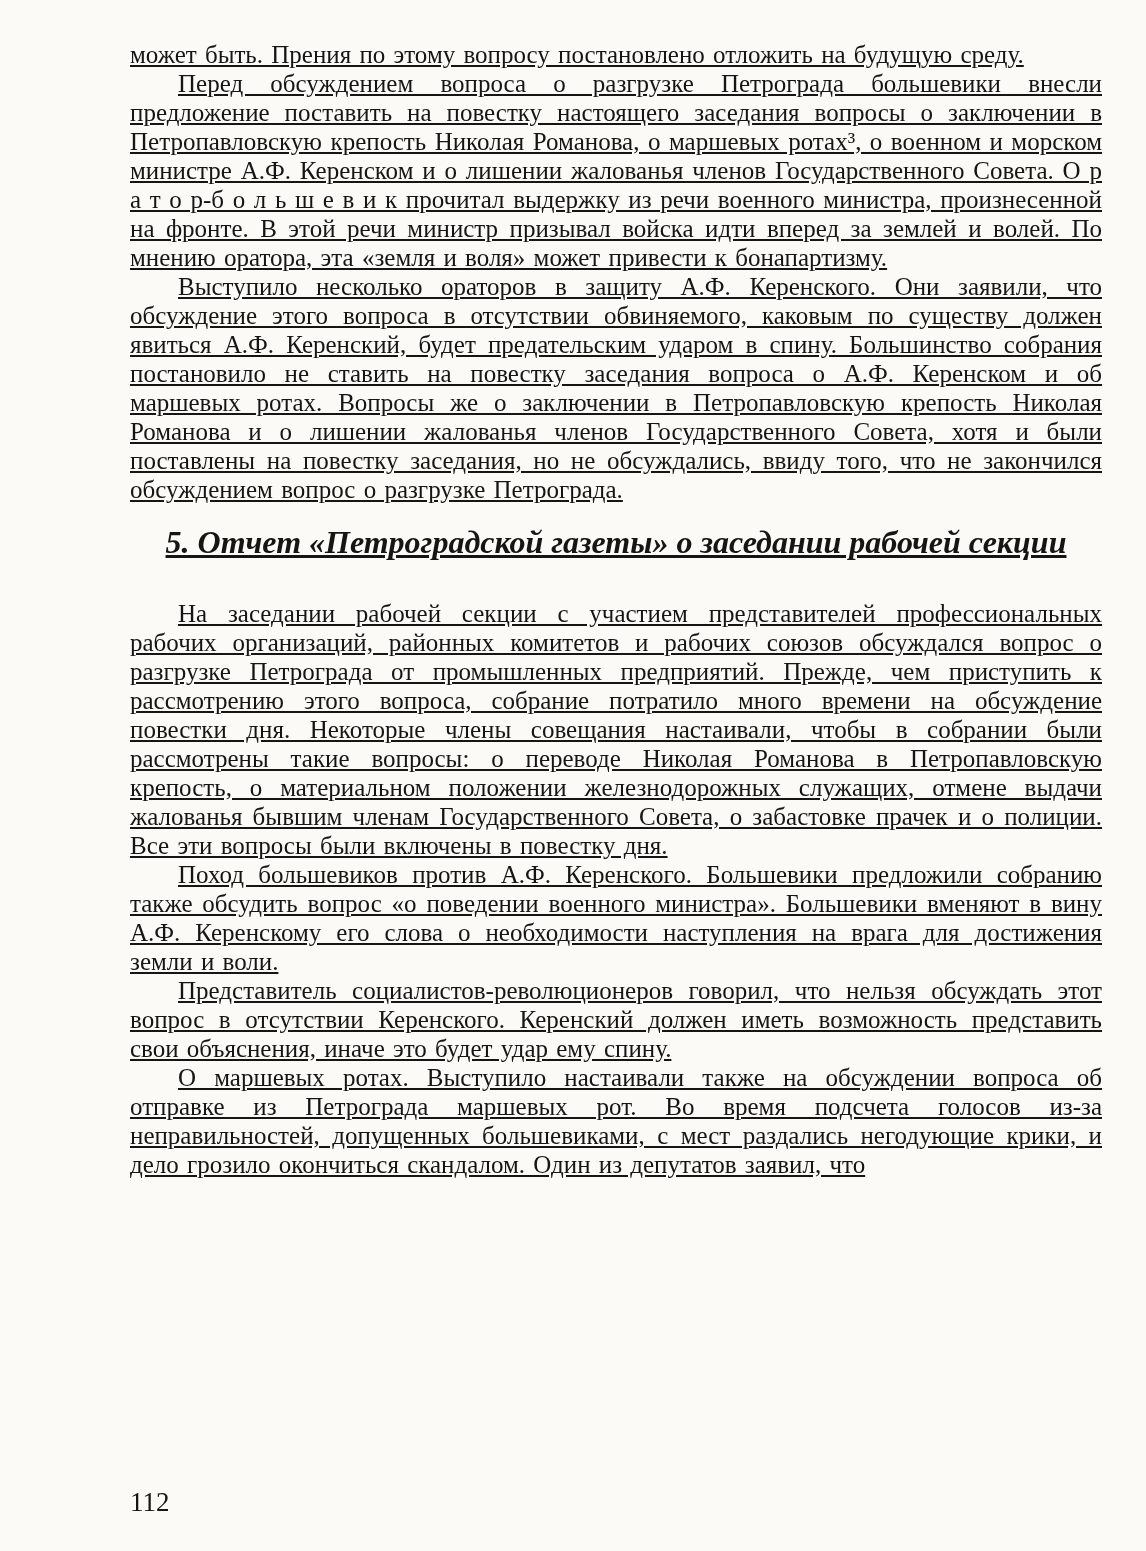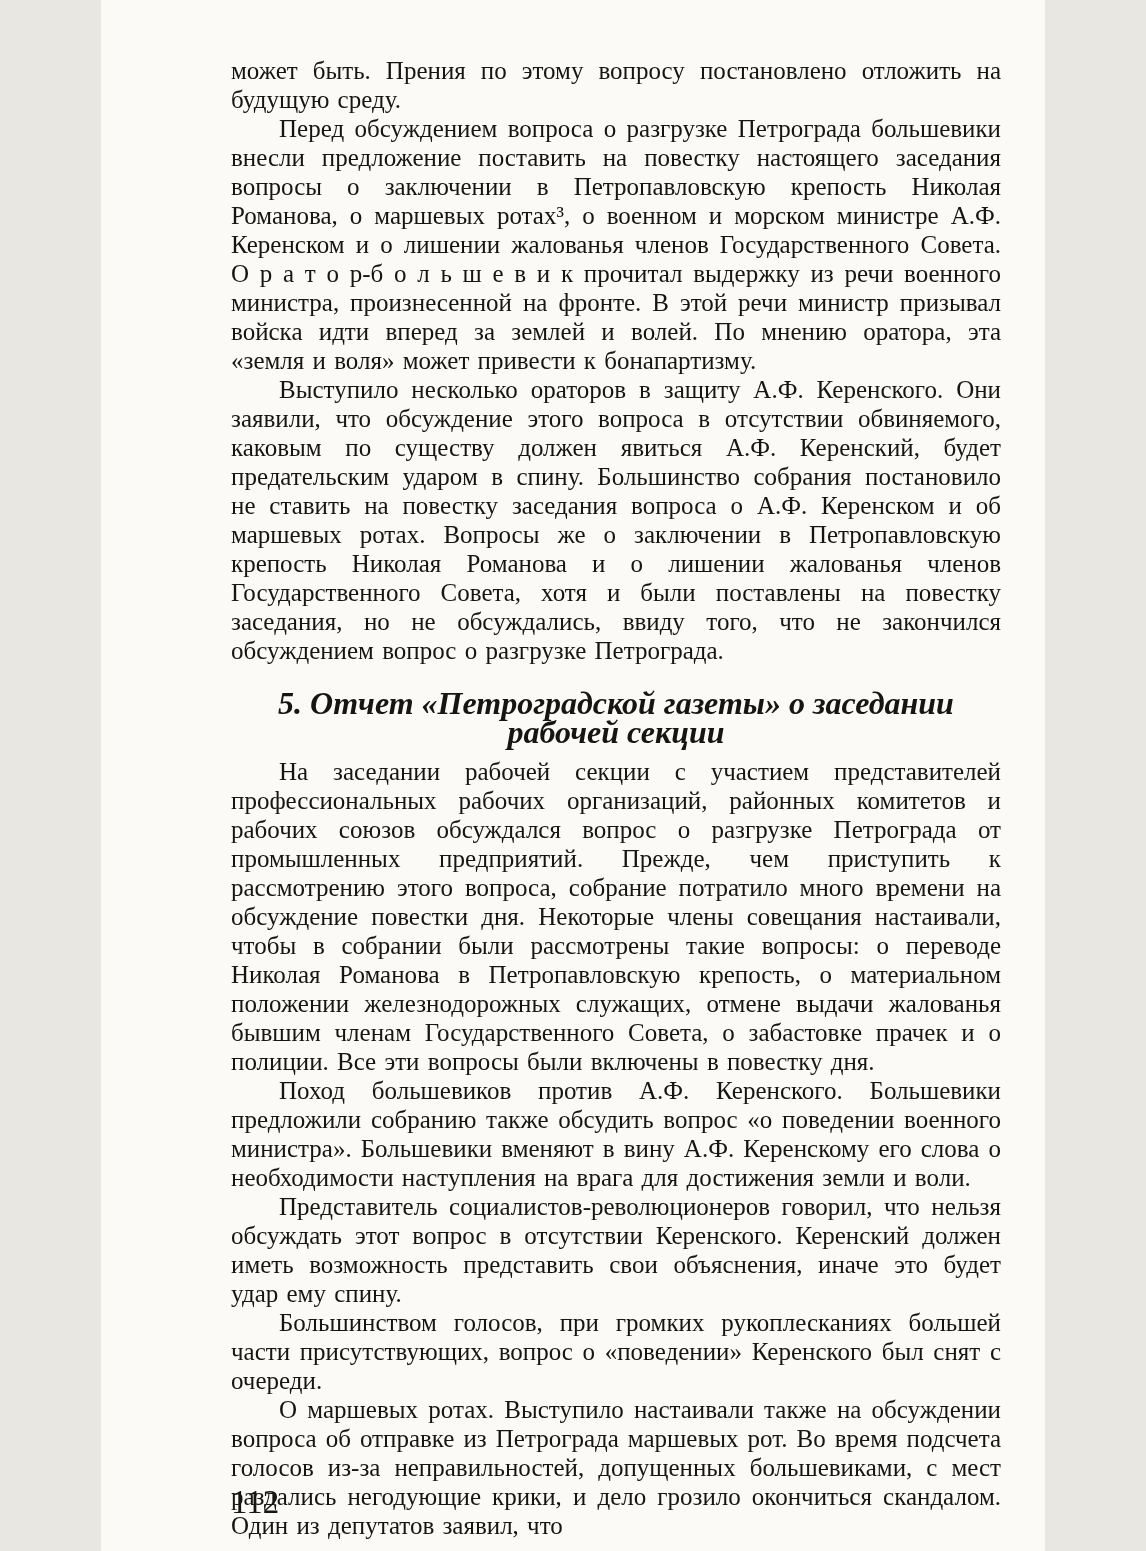--- a/index.html
+++ b/index.html
@@ -2,31 +2,32 @@
 <html lang="ru"><head>
 <meta charset="utf-8">
 <style>
   html, body {
     margin: 0;
     padding: 0;
     background: #e9e7e2;
   }
   .page {
     position: relative;
-    width: 944px;
+    width: 1146px;
     height: 1551px;
     margin: 0 auto;
     background: #fbfaf6;
     color: #161514;
     font-family: "Liberation Serif", "DejaVu Serif", serif;
     font-size: 25px;
     line-height: 29px;
     box-sizing: border-box;
-    padding: 56px 44px 0 130px;
+    padding: 40px 44px 0 130px;
     overflow: hidden;
+    text-decoration: underline;
   }
   .para {
     margin: 0;
     text-align: justify;
     text-indent: 48px;
     word-spacing: 2px;
   }
   .para.no-indent {
     text-indent: 0;
   }
@@ -41,46 +42,45 @@
     font-weight: bold;
     font-size: 26px;
   }
   .doc-title {
     margin: 24px 0 0 0;
     text-align: center;
     font-style: italic;
     font-size: 32px;
   }
   .doc-body {
-    margin-top: 10px;
+    margin-top: 42px;
   }
   .page-number {
     position: absolute;
     left: 130px;
     bottom: 34px;
-    font-size: 33px;
+    font-size: 27px;
   }
 </style>
 </head>
 <body>
 
 <div class="page">
 
   <section>
     <p class="para no-indent">может быть. Прения по этому вопросу постановлено отложить на будущую среду.</p>
     <p class="para">Перед обсуждением вопроса о разгрузке Петрограда большевики внесли предложение поставить на повестку настоящего заседания вопросы о заключении в Петропавловскую крепость Николая Романова, о маршевых ротах³, о военном и морском министре А.Ф. Керенском и о лишении жалованья членов Государственного Совета. О р а т о р-б о л ь ш е в и к прочитал выдержку из речи военного министра, произнесенной на фронте. В этой речи министр призывал войска идти вперед за землей и волей. По мнению оратора, эта «земля и воля» может привести к бонапартизму.</p>
     <p class="para">Выступило несколько ораторов в защиту А.Ф. Керенского. Они заявили, что обсуждение этого вопроса в отсутствии обвиняемого, каковым по существу должен явиться А.Ф. Керенский, будет предательским ударом в спину. Большинство собрания постановило не ставить на повестку заседания вопроса о А.Ф. Керенском и об маршевых ротах. Вопросы же о заключении в Петропавловскую крепость Николая Романова и о лишении жалованья членов Государственного Совета, хотя и были поставлены на повестку заседания, но не обсуждались, ввиду того, что не закончился обсуждением вопрос о разгрузке Петрограда.</p>
   </section>
 
   <section>
     <h3 class="doc-title">5. Отчет «Петроградской газеты» о заседании рабочей секции</h3>
     <div class="doc-body">
       <p class="para">На заседании рабочей секции с участием представителей профессиональных рабочих организаций, районных комитетов и рабочих союзов обсуждался вопрос о разгрузке Петрограда от промышленных предприятий. Прежде, чем приступить к рассмотрению этого вопроса, собрание потратило много времени на обсуждение повестки дня. Некоторые члены совещания настаивали, чтобы в собрании были рассмотрены такие вопросы: о переводе Николая Романова в Петропавловскую крепость, о материальном положении железнодорожных служащих, отмене выдачи жалованья бывшим членам Государственного Совета, о забастовке прачек и о полиции. Все эти вопросы были включены в повестку дня.</p>
       <p class="para">Поход большевиков против А.Ф. Керенского. Большевики предложили собранию также обсудить вопрос «о поведении военного министра». Большевики вменяют в вину А.Ф. Керенскому его слова о необходимости наступления на врага для достижения земли и воли.</p>
       <p class="para">Представитель социалистов-революционеров говорил, что нельзя обсуждать этот вопрос в отсутствии Керенского. Керенский должен иметь возможность представить свои объяснения, иначе это будет удар ему спину.</p>
-      <p class="para">Большинством голосов, при громких рукоплесканиях большей части присутствующих, вопрос о «поведении» Керенского был снят с очереди.</p>
       <p class="para">О маршевых ротах. Выступило настаивали также на обсуждении вопроса об отправке из Петрограда маршевых рот. Во время подсчета голосов из-за неправильностей, допущенных большевиками, с мест раздались негодующие крики, и дело грозило окончиться скандалом. Один из депутатов заявил, что</p>
     </div>
   </section>
 
   <div class="page-number">112</div>
 
 </div>
 
 </body></html>

